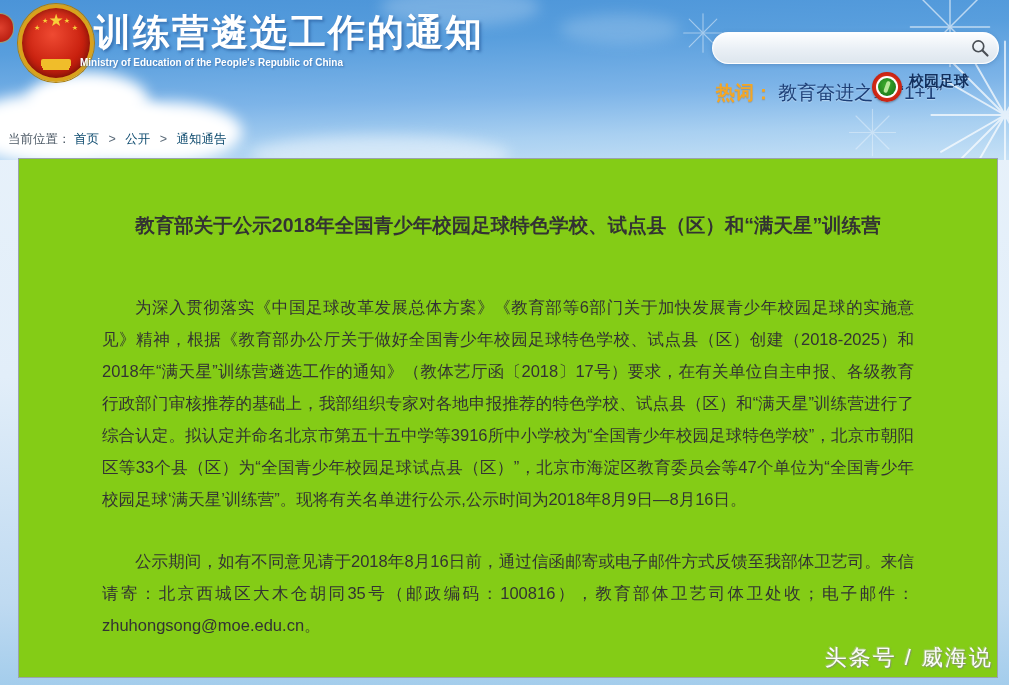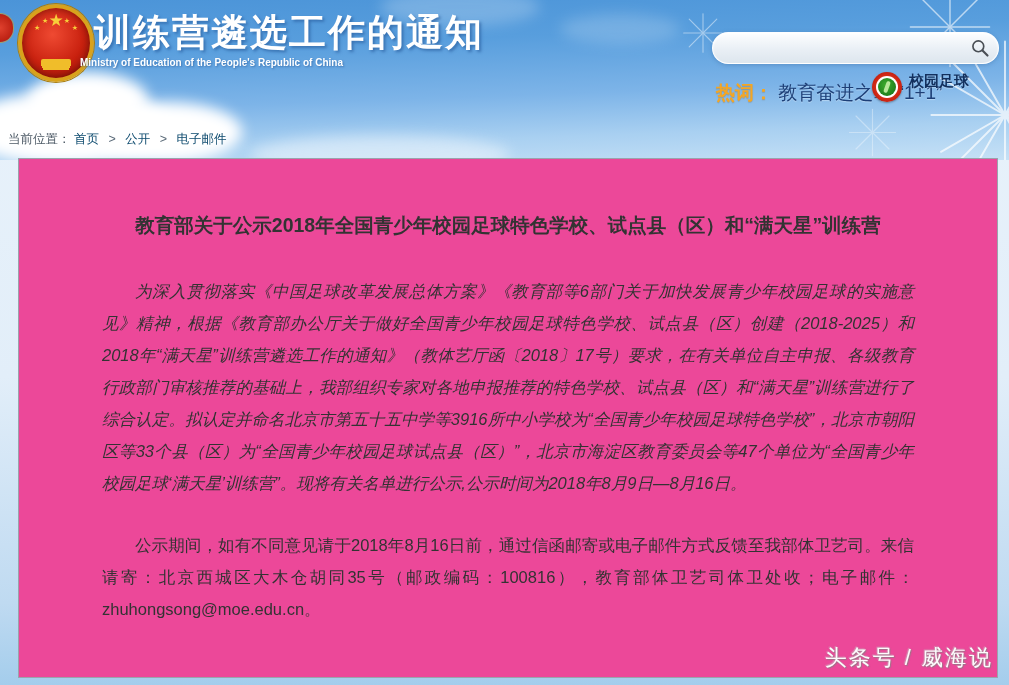--- a/index.html
+++ b/index.html
@@ -55,28 +55,28 @@
   .fb-badge .player{position:absolute;left:13px;top:9px;width:4px;height:12px;background:#b8e89a;
     border-radius:2px;transform:rotate(20deg);}
   .campus .campus-label{margin-left:7px;color:#12305e;font-weight:bold;font-size:15px;
     text-shadow:0 1px 1px rgba(255,255,255,.3);}
   
   .breadcrumb{position:absolute;left:8px;top:131px;font-size:12.5px;color:#4d5a66;white-space:nowrap;}
   .breadcrumb a{color:#0c4a6e;text-decoration:none;cursor:pointer;}
   .breadcrumb .sep{margin:0 6px;color:#5a6a78;}
   
   .panel{position:absolute;left:18px;top:158px;width:978px;height:518px;
-    background:#ec4899;border:1px solid #9aa3ac;padding:0 83px;box-sizing:content-box;}
+    background:#84cc16;border:1px solid #9aa3ac;padding:0 83px;box-sizing:content-box;}
   .panel{width:812px;}
   .doc-title{margin:0;padding-top:50px;text-align:center;color:#333;
     font-size:19.5px;font-weight:bold;line-height:32px;}
   .doc-title .tl{white-space:nowrap;}
   .doc-body p{margin:0;color:#333;font-size:16.5px;line-height:32px;text-indent:2em;
     text-align:justify;letter-spacing:0;}
-  .doc-body p.p1{margin-top:34px;font-style:italic;}
+  .doc-body p.p1{margin-top:50px;}
   .doc-body p.p2{margin-top:30px;}
   
   .watermark{position:absolute;right:16px;bottom:12px;font-size:22px;letter-spacing:2px;
     color:rgba(255,255,255,.97);white-space:nowrap;
     text-shadow:1px 1px 1px rgba(130,130,130,.7), -1px -1px 1px rgba(200,200,200,.5), 0 0 2px rgba(160,160,160,.4);}
 </style>
 </head>
 <body>
 
 <div class="viewport">
@@ -185,21 +185,21 @@
       <span class="campus-label">校园足球</span>
     </div>
   </div>
 
   <div class="breadcrumb">
     <span>当前位置：</span>
     <a>首页</a>
     <span class="sep">&gt;</span>
     <a>公开</a>
     <span class="sep">&gt;</span>
-    <a>电子邮件</a>
+    <a>通知通告</a>
   </div>
 
   <div class="panel">
     <h1 class="doc-title">
       <div class="tl">教育部关于公示2018年全国青少年校园足球特色学校、试点县（区）和“满天星”训练营</div>
     </h1>
     <div class="doc-body">
       <p class="p1">为深入贯彻落实《中国足球改革发展总体方案》《教育部等6部门关于加快发展青少年校园足球的实施意见》精神，根据《教育部办公厅关于做好全国青少年校园足球特色学校、试点县（区）创建（2018-2025）和2018年“满天星”训练营遴选工作的通知》（教体艺厅函〔2018〕17号）要求，在有关单位自主申报、各级教育行政部门审核推荐的基础上，我部组织专家对各地申报推荐的特色学校、试点县（区）和“满天星”训练营进行了综合认定。拟认定并命名北京市第五十五中学等3916所中小学校为“全国青少年校园足球特色学校”，北京市朝阳区等33个县（区）为“全国青少年校园足球试点县（区）”，北京市海淀区教育委员会等47个单位为“全国青少年校园足球‘满天星’训练营”。现将有关名单进行公示,公示时间为2018年8月9日—8月16日。</p>
       <p class="p2">公示期间，如有不同意见请于2018年8月16日前，通过信函邮寄或电子邮件方式反馈至我部体卫艺司。来信请寄：北京西城区大木仓胡同35号（邮政编码：100816），教育部体卫艺司体卫处收；电子邮件：zhuhongsong@moe.edu.cn。</p>
     </div>

